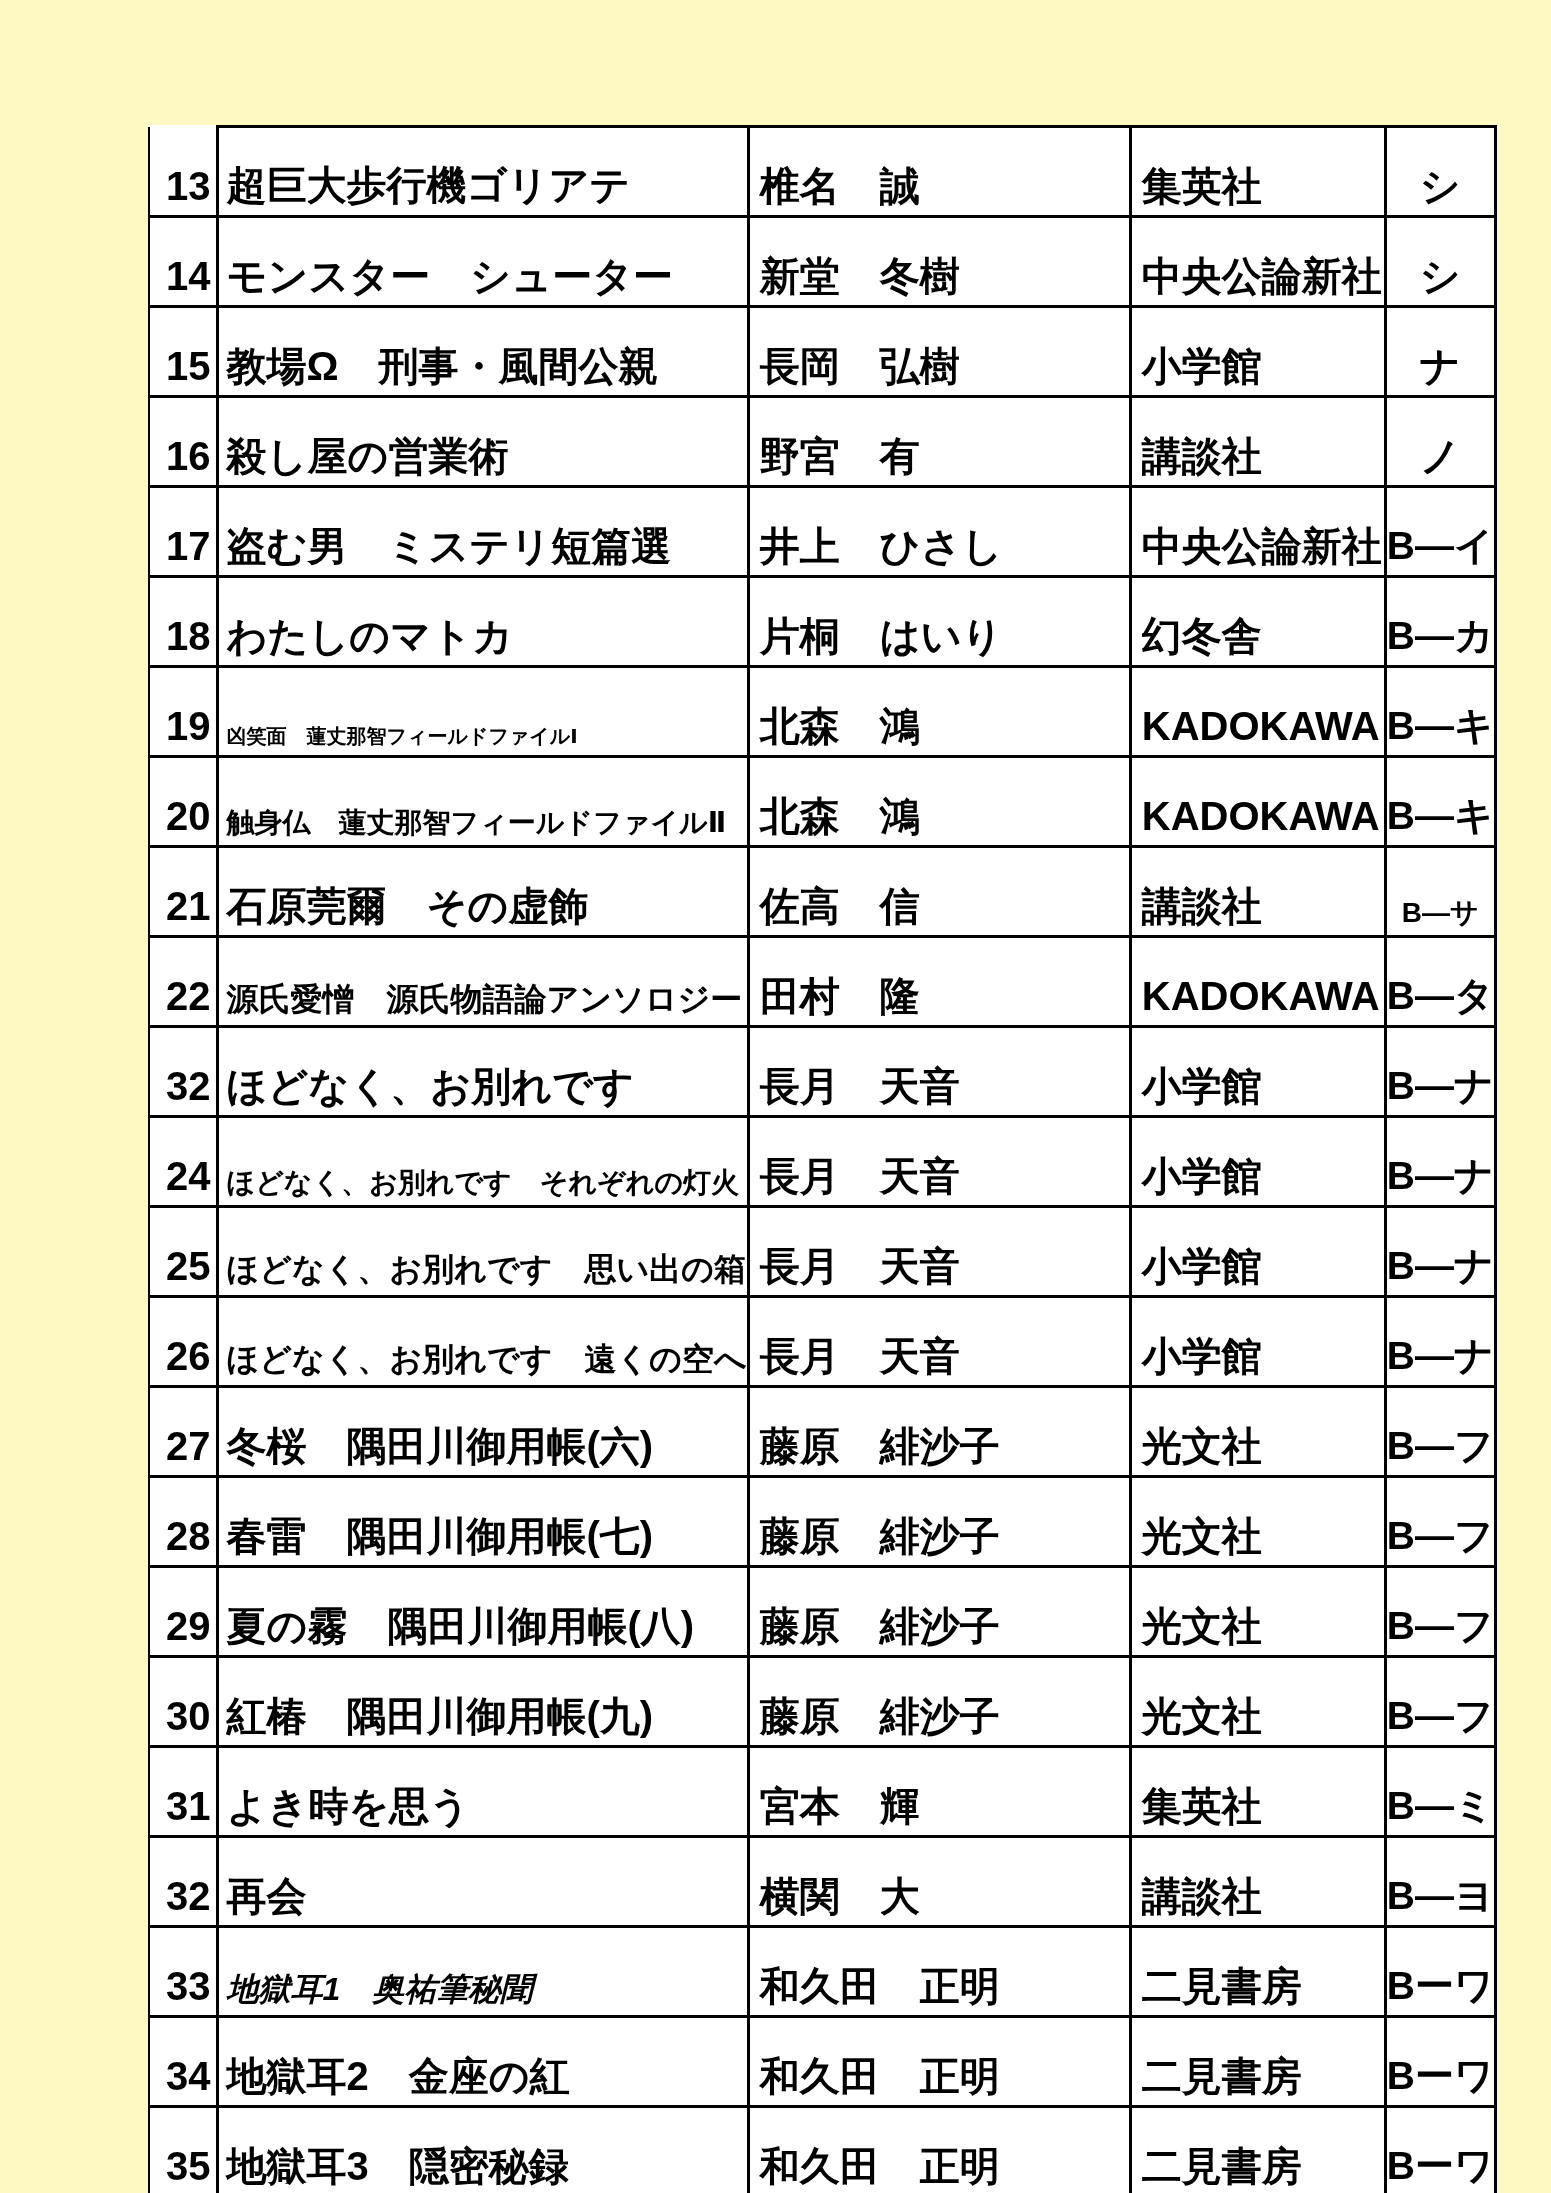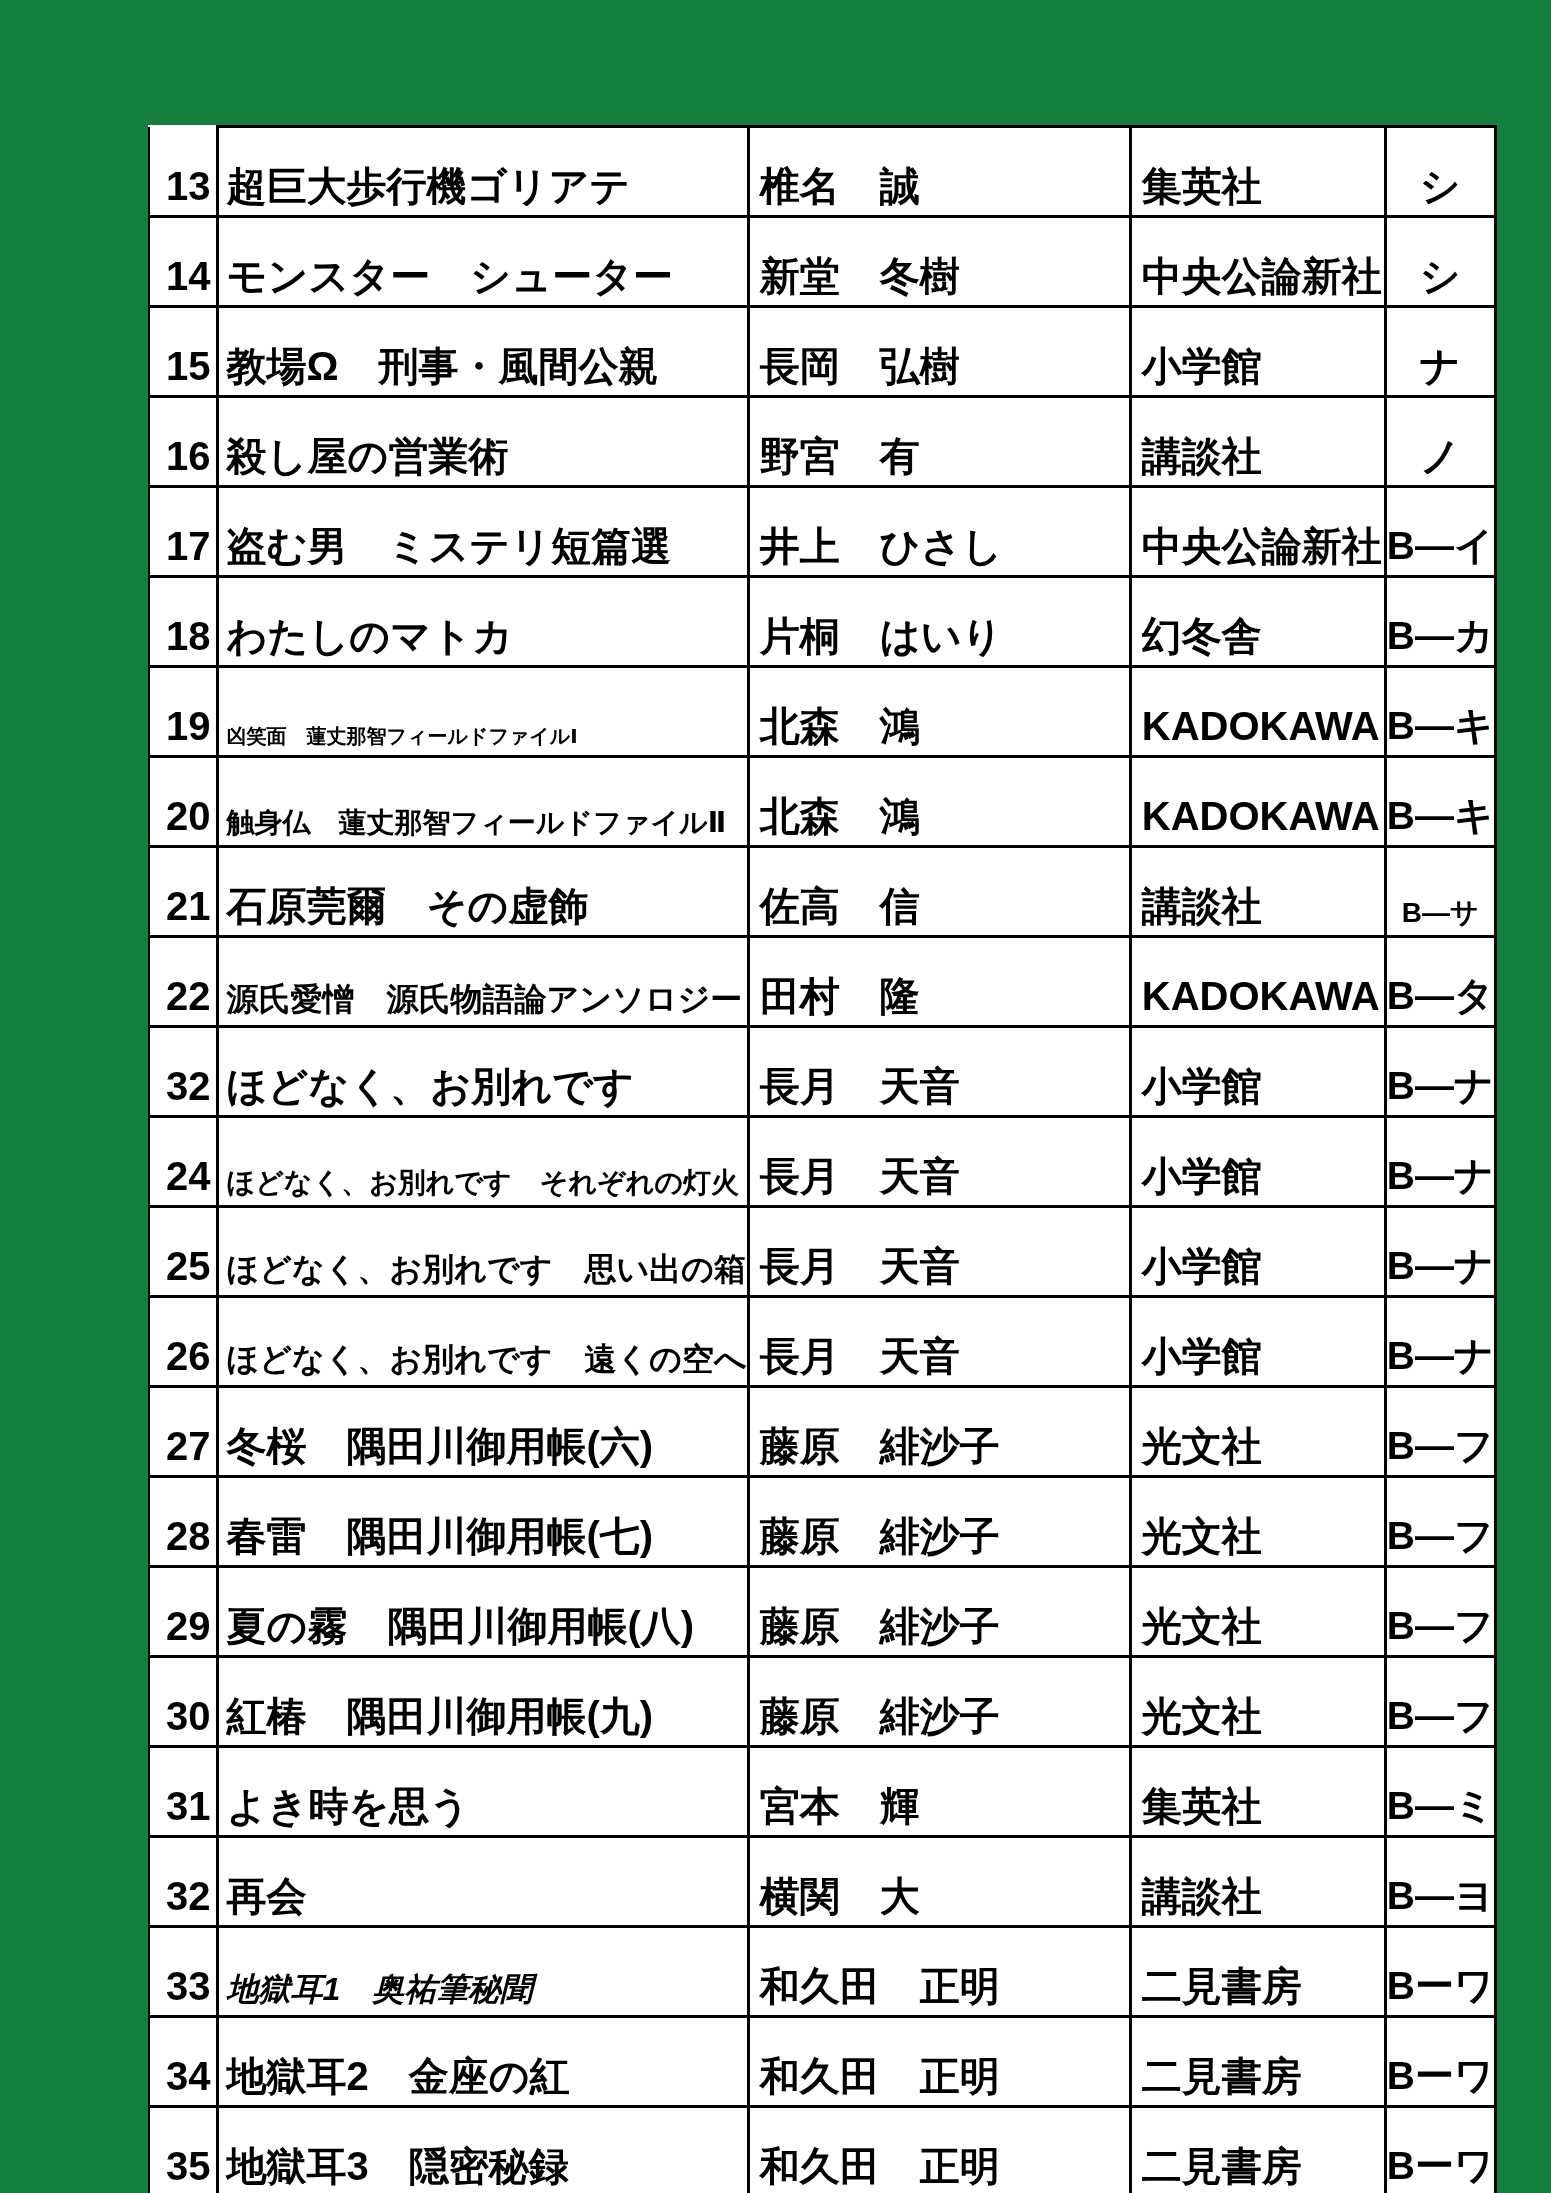--- a/index.html
+++ b/index.html
@@ -10,21 +10,21 @@
   body {
     width: 1551px;
     height: 2193px;
     position: relative;
     font-family: "Liberation Sans", "DejaVu Sans", sans-serif;
     color: #000000;
   }
   .page {
     position: absolute;
     inset: 0;
-    background: #15803d;
+    background: #fef9c3;
   }
   table.booklist {
     position: absolute;
     left: 148px;
     top: 125px;
     border-collapse: collapse;
     table-layout: fixed;
     background: #ffffff;
   }
   table.booklist td {
@@ -59,21 +59,21 @@
     <colgroup>
       <col style="width:68px">
       <col style="width:530px">
       <col style="width:382px">
       <col style="width:255px">
       <col style="width:109px">
     </colgroup>
     <tbody id="rows">
   <tr>
     <td class="col-num" style="font-size: 40px;">13</td>
-    <td class="col-title" style="font-size: 40px;">超巨大歩行機ゴリアテ</td>
+    <td class="col-title" style="font-size: 40px; font-family: Liberation Serif, serif;">超巨大歩行機ゴリアテ</td>
     <td class="col-author" style="font-size: 40px;">椎名　誠</td>
     <td class="col-pub" style="font-size: 40px;">集英社</td>
     <td class="col-code" style="font-size: 40px;">シ</td>
   </tr>
 
   <tr>
     <td class="col-num" style="font-size: 40px;">14</td>
     <td class="col-title" style="font-size: 40px;">モンスター　シューター</td>
     <td class="col-author" style="font-size: 40px;">新堂　冬樹</td>
     <td class="col-pub" style="font-size: 40px;">中央公論新社</td>

